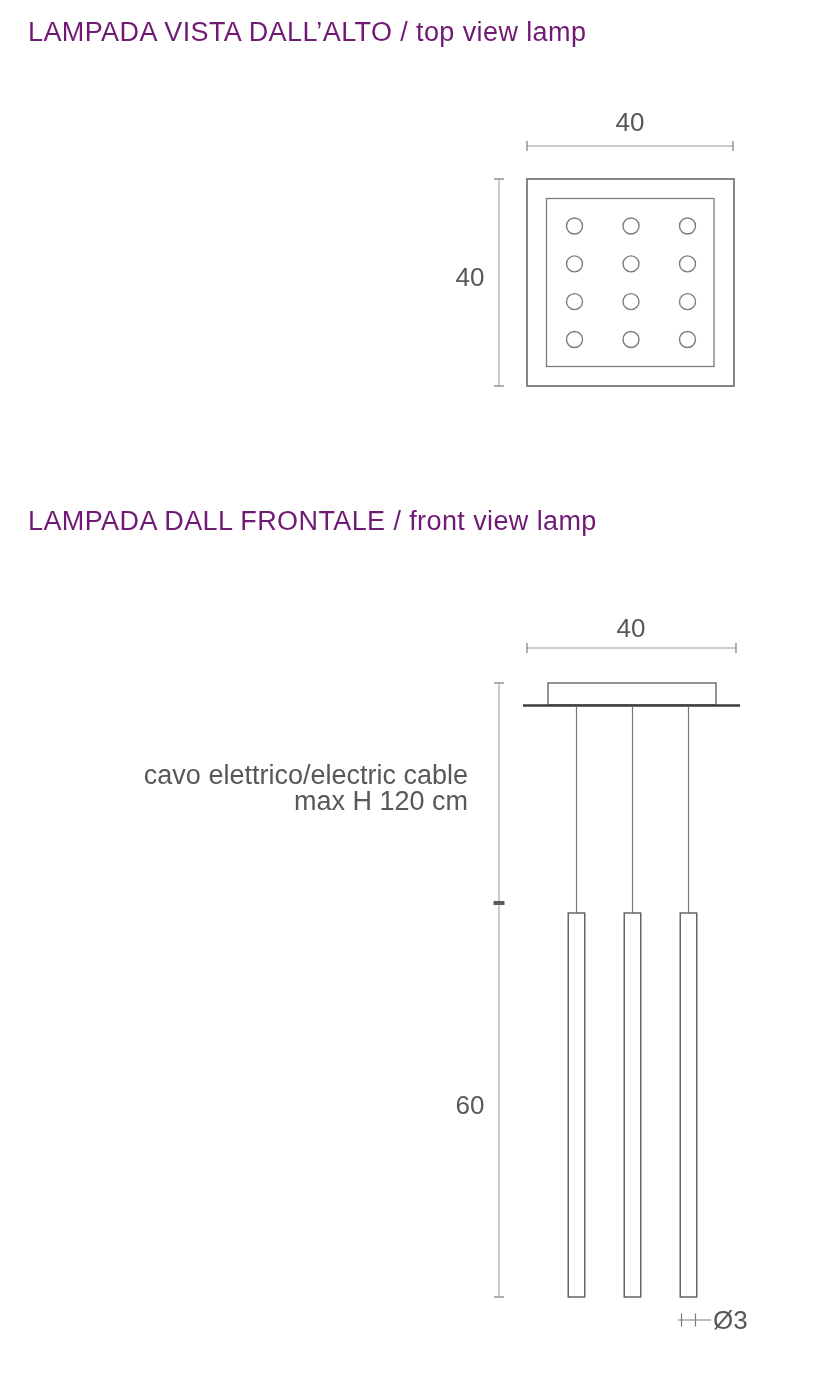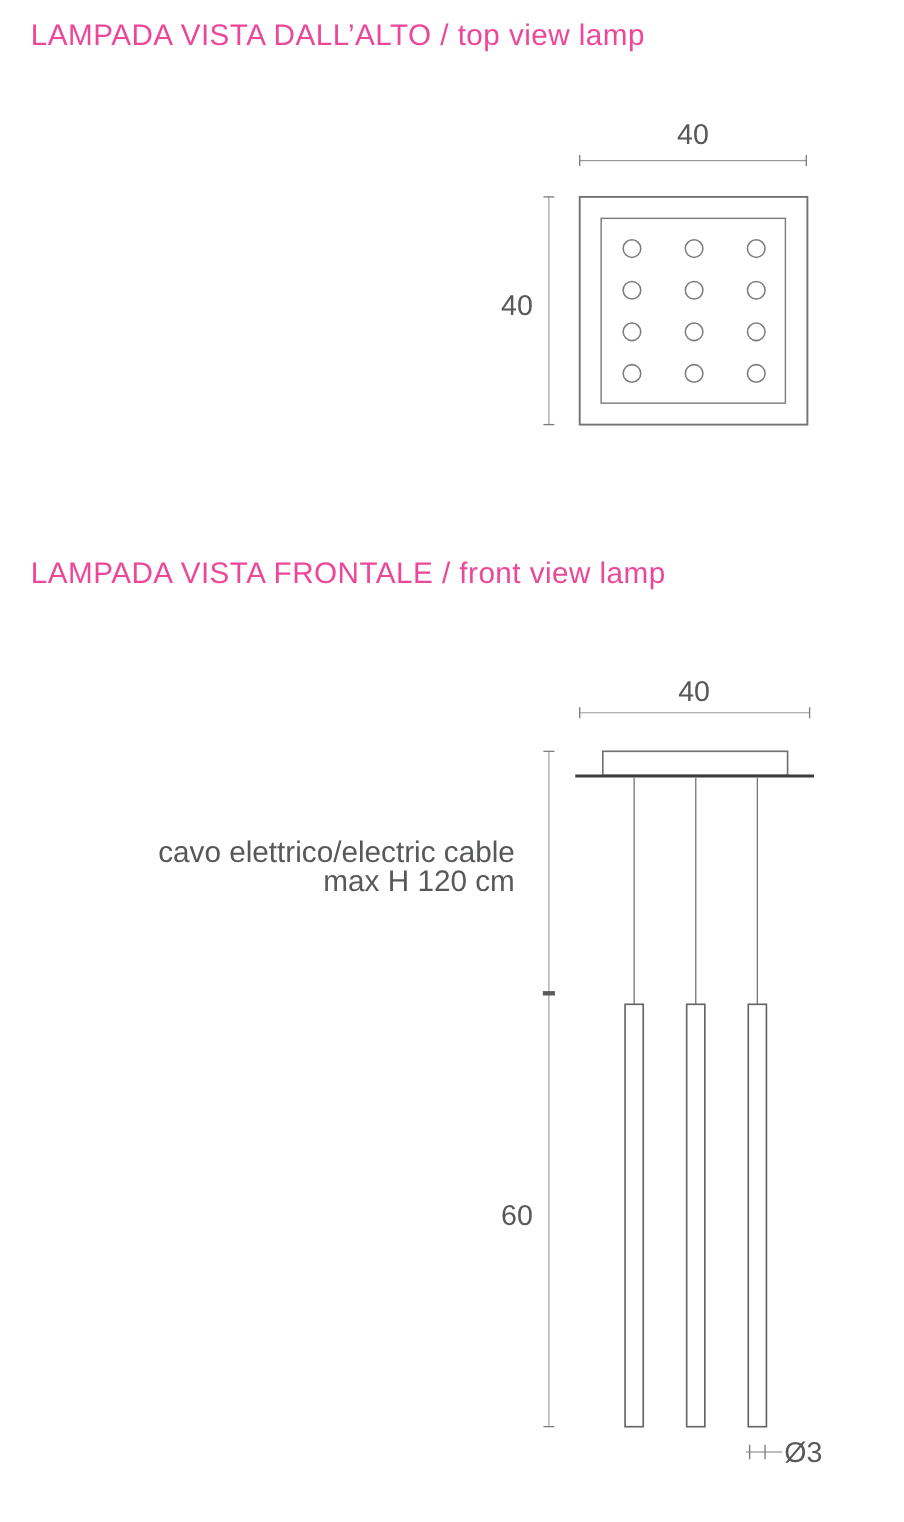--- a/index.html
+++ b/index.html
@@ -16,21 +16,21 @@
     font-family: "Liberation Sans", sans-serif;
   }
   .view-title {
     position: absolute;
     left: 28px;
     margin: 0;
     font-size: 27px;
     font-weight: 400;
     letter-spacing: 0.4px;
     line-height: 1;
-    color: #ec4899;
+    color: #701a75;
     white-space: nowrap;
   }
   #top-view-title { top: 19px; }
   #front-view-title { top: 508px; }
   svg.drawing {
     position: absolute;
     left: 0;
     top: 0;
     width: 822px;
     height: 1384px;
@@ -42,21 +42,21 @@
   .dim-label { font-size: 26px; }
   .note-label { font-size: 27px; fill: #5b5c5e; }
 </style>
 </head>
 <body>
 
 <div class="page">
 
   <h2 class="view-title" id="top-view-title">LAMPADA VISTA DALL’ALTO / top view lamp</h2>
 
-  <h2 class="view-title" id="front-view-title">LAMPADA VISTA FRONTALE / front view lamp</h2>
+  <h2 class="view-title" id="front-view-title">LAMPADA DALL FRONTALE / front view lamp</h2>
 
   <svg class="drawing" viewBox="0 0 822 1384">
 
     <g>
 
       <text class="dim-label" x="630" y="131" text-anchor="middle">40</text>
       <line x1="527" y1="146" x2="733" y2="146" stroke="#97989b" stroke-width="1"></line>
       <line x1="527" y1="141" x2="527" y2="151" stroke="#7b7c7e" stroke-width="1.2"></line>
       <line x1="733" y1="141" x2="733" y2="151" stroke="#7b7c7e" stroke-width="1.2"></line>
 

